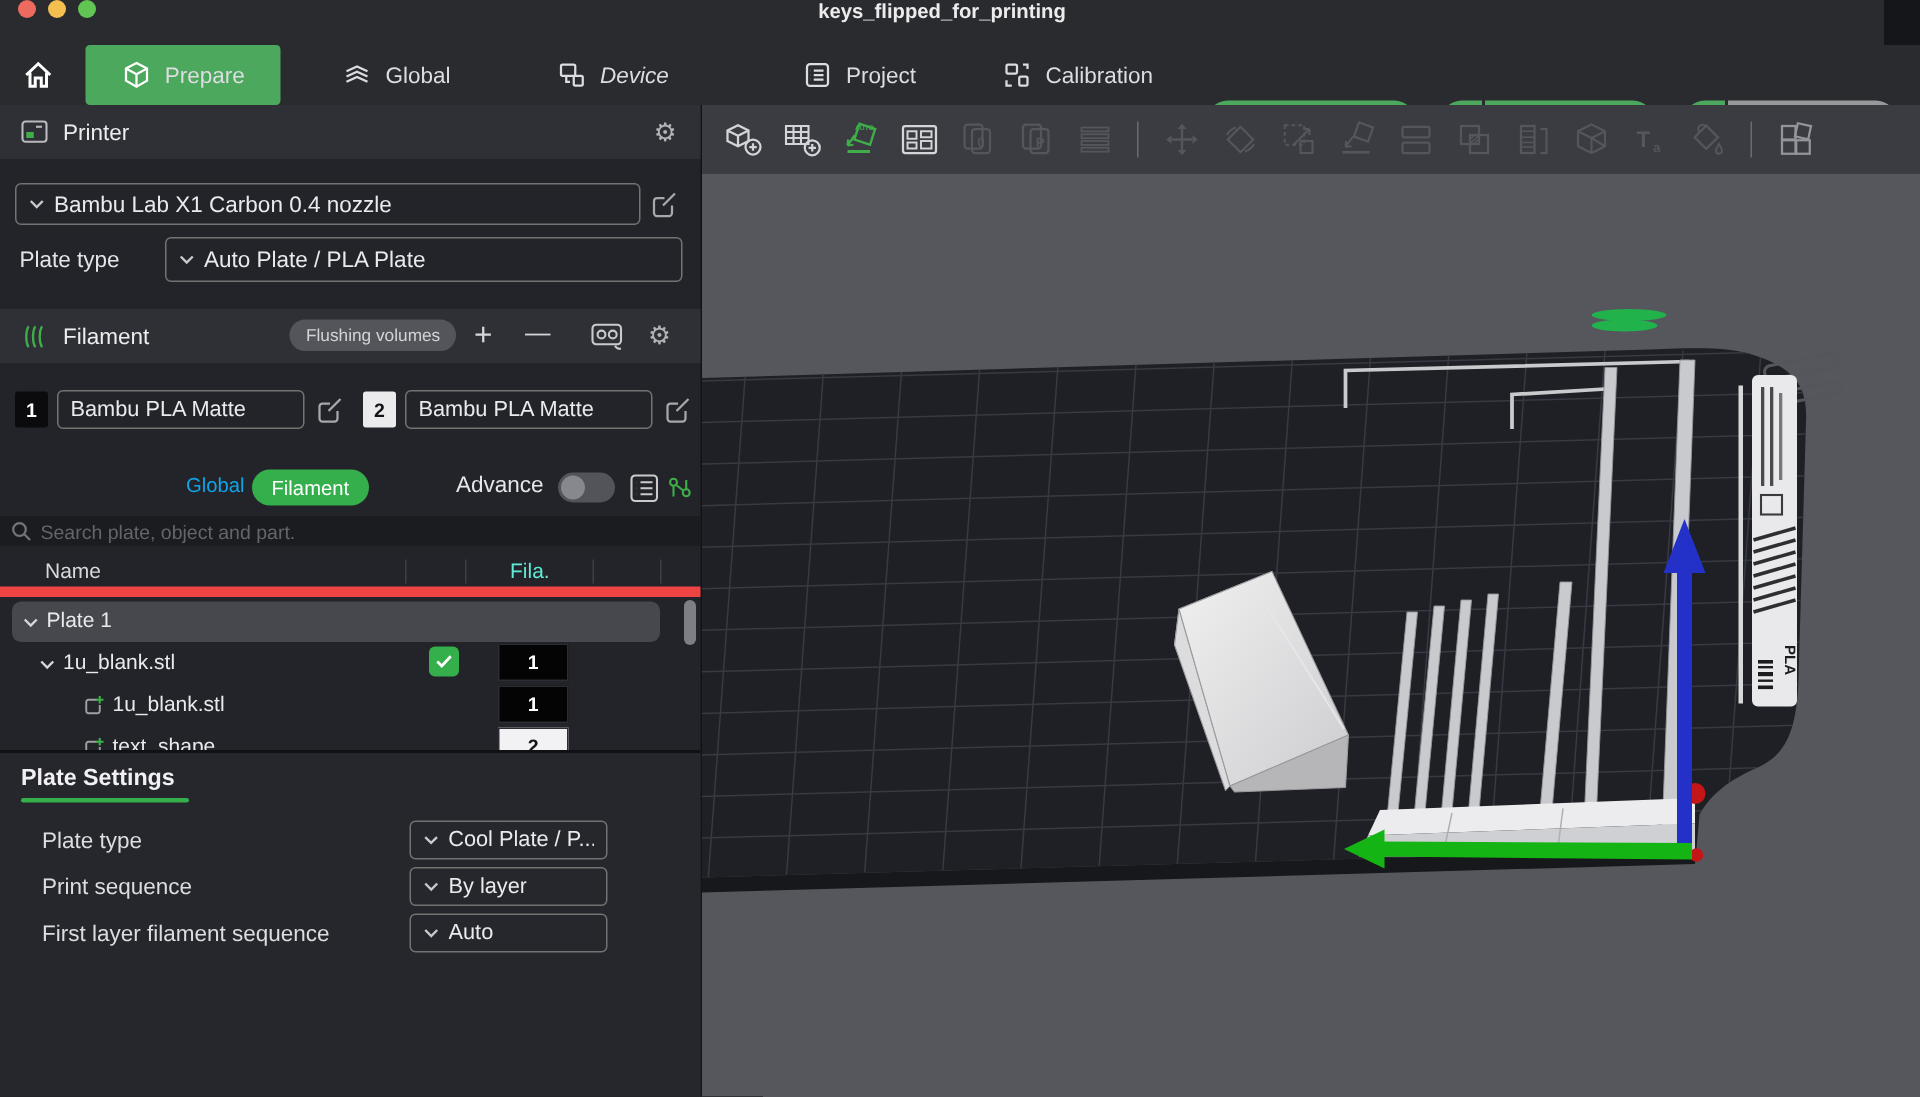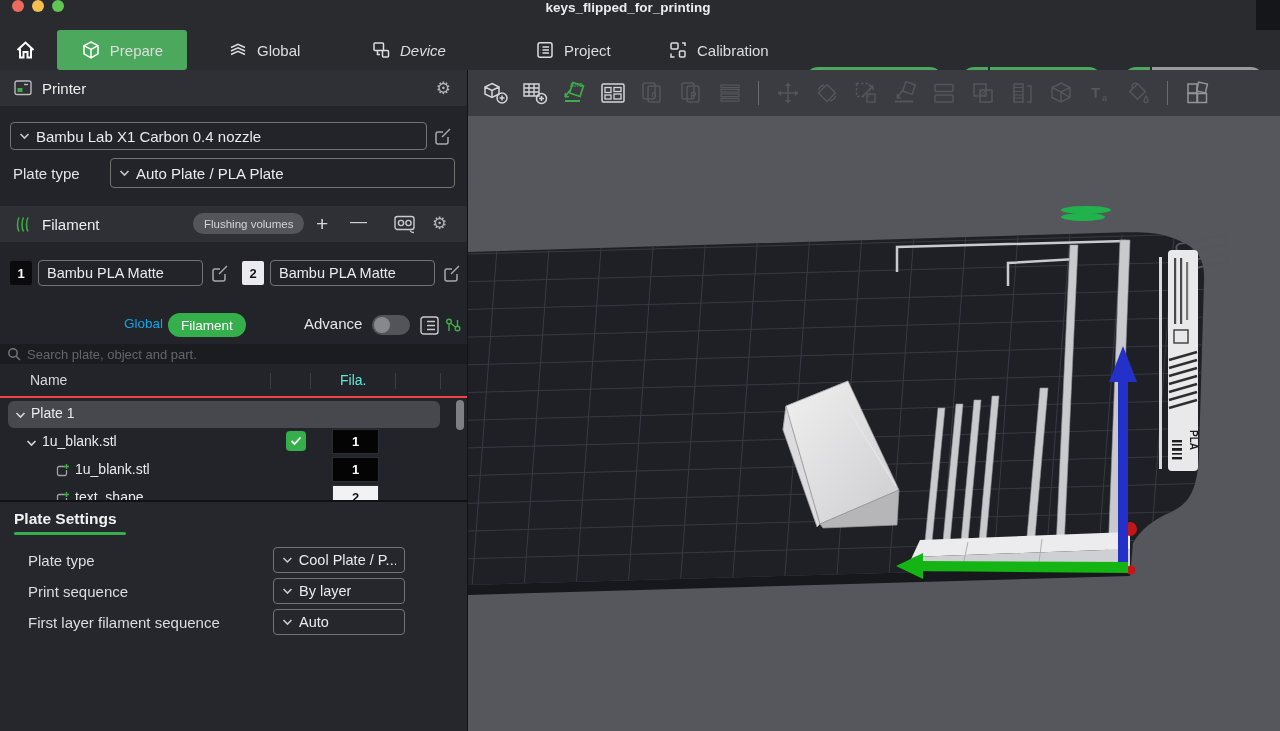--- a/index.html
+++ b/index.html
@@ -42,21 +42,21 @@
   .pm { position:absolute; top:0; height:36px; display:flex; align-items:center; font-size:21px; color:#d4d5d8; }
   .slotbadge { position:absolute; width:22px; height:24px; display:flex; align-items:center; justify-content:center; font-size:13px; font-weight:bold; border-radius:2px; }
   .slot-dark { background:#0b0b0d; color:#fff; } .slot-light { background:#ebebed; color:#141414; }
   .seg-global { position:absolute; left:124px; font-size:13.5px; color:#0ea5e9; top:10px; }
   .seg-objects { position:absolute; left:168px; top:7px; height:24px; padding:0 13px; border-radius:12px; background:var(--accent-bright); color:#fff; font-size:13.5px; display:flex; align-items:center; }
   .advlbl { position:absolute; left:304px; top:9px; font-size:15px; color:#e5e6e8; }
   .toggle { position:absolute; left:372px; top:9px; width:38px; height:20px; border-radius:10px; background:#53545a; }
   .knob { position:absolute; left:2px; top:2px; width:16px; height:16px; border-radius:50%; background:#87888e; }
   .searchbar { position:absolute; left:0; top:274px; width:467px; height:20px; background:#1b1c20; display:flex; align-items:center; gap:6px; padding-left:7px; }
   .searchbar .ph { font-size:13px; color:#64656b; }
-  .thead { position:absolute; left:0; top:294px; width:467px; height:34px; border-bottom:2px solid #ef4444; }
+  .thead { position:absolute; left:0; top:294px; width:467px; height:34px; border-bottom:7px solid #ef4444; }
   .thead .cname { position:absolute; left:30px; top:8px; font-size:14px; color:#d8d9db; }
   .thead .cfila { position:absolute; left:340px; top:8px; font-size:14px; color:#5eead4; }
   .vsep { position:absolute; top:9px; width:1px; height:16px; background:#3d3e44; }
   .tree { position:absolute; left:0; top:328px; width:467px; height:102px; overflow:hidden; }
   .trow { position:absolute; left:0; width:467px; height:28px; }
   .rowsel { position:absolute; left:8px; top:1px; width:432px; height:27px; background:#47484e; border-radius:6px; }
   .tlabel { position:absolute; top:5px; font-size:14px; color:#e9eaec; }
   .fila-badge { position:absolute; left:332px; top:1px; width:47px; height:25px; display:flex; align-items:center; justify-content:center; font-size:13px; font-weight:bold; border:1px solid #2c2d32; }
   .fb-dark { background:#040405; color:#fff; } .fb-light { background:#f2f2f4; color:#141414; }
   .cbox { position:absolute; left:286px; top:3px; width:20px; height:20px; border-radius:4px; background:var(--accent-bright); display:flex; align-items:center; justify-content:center; }

